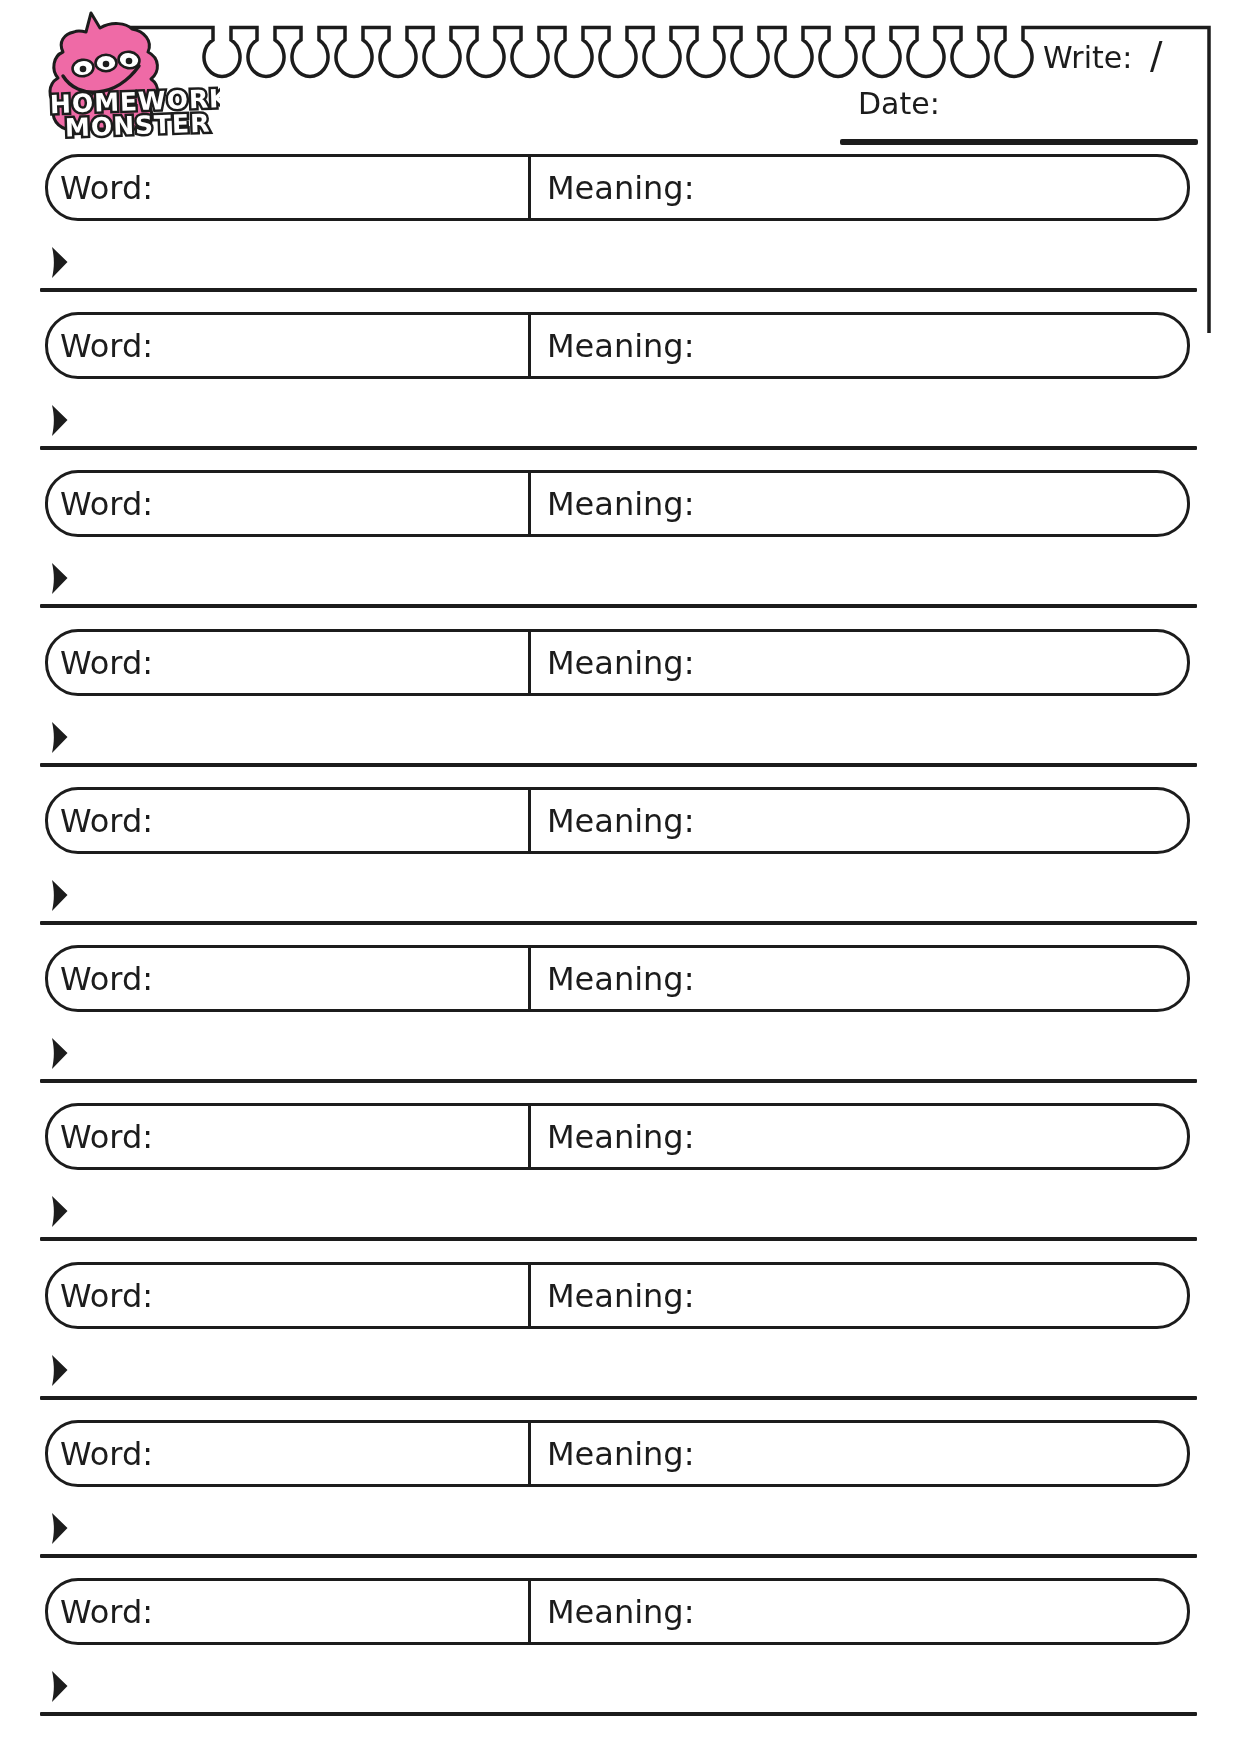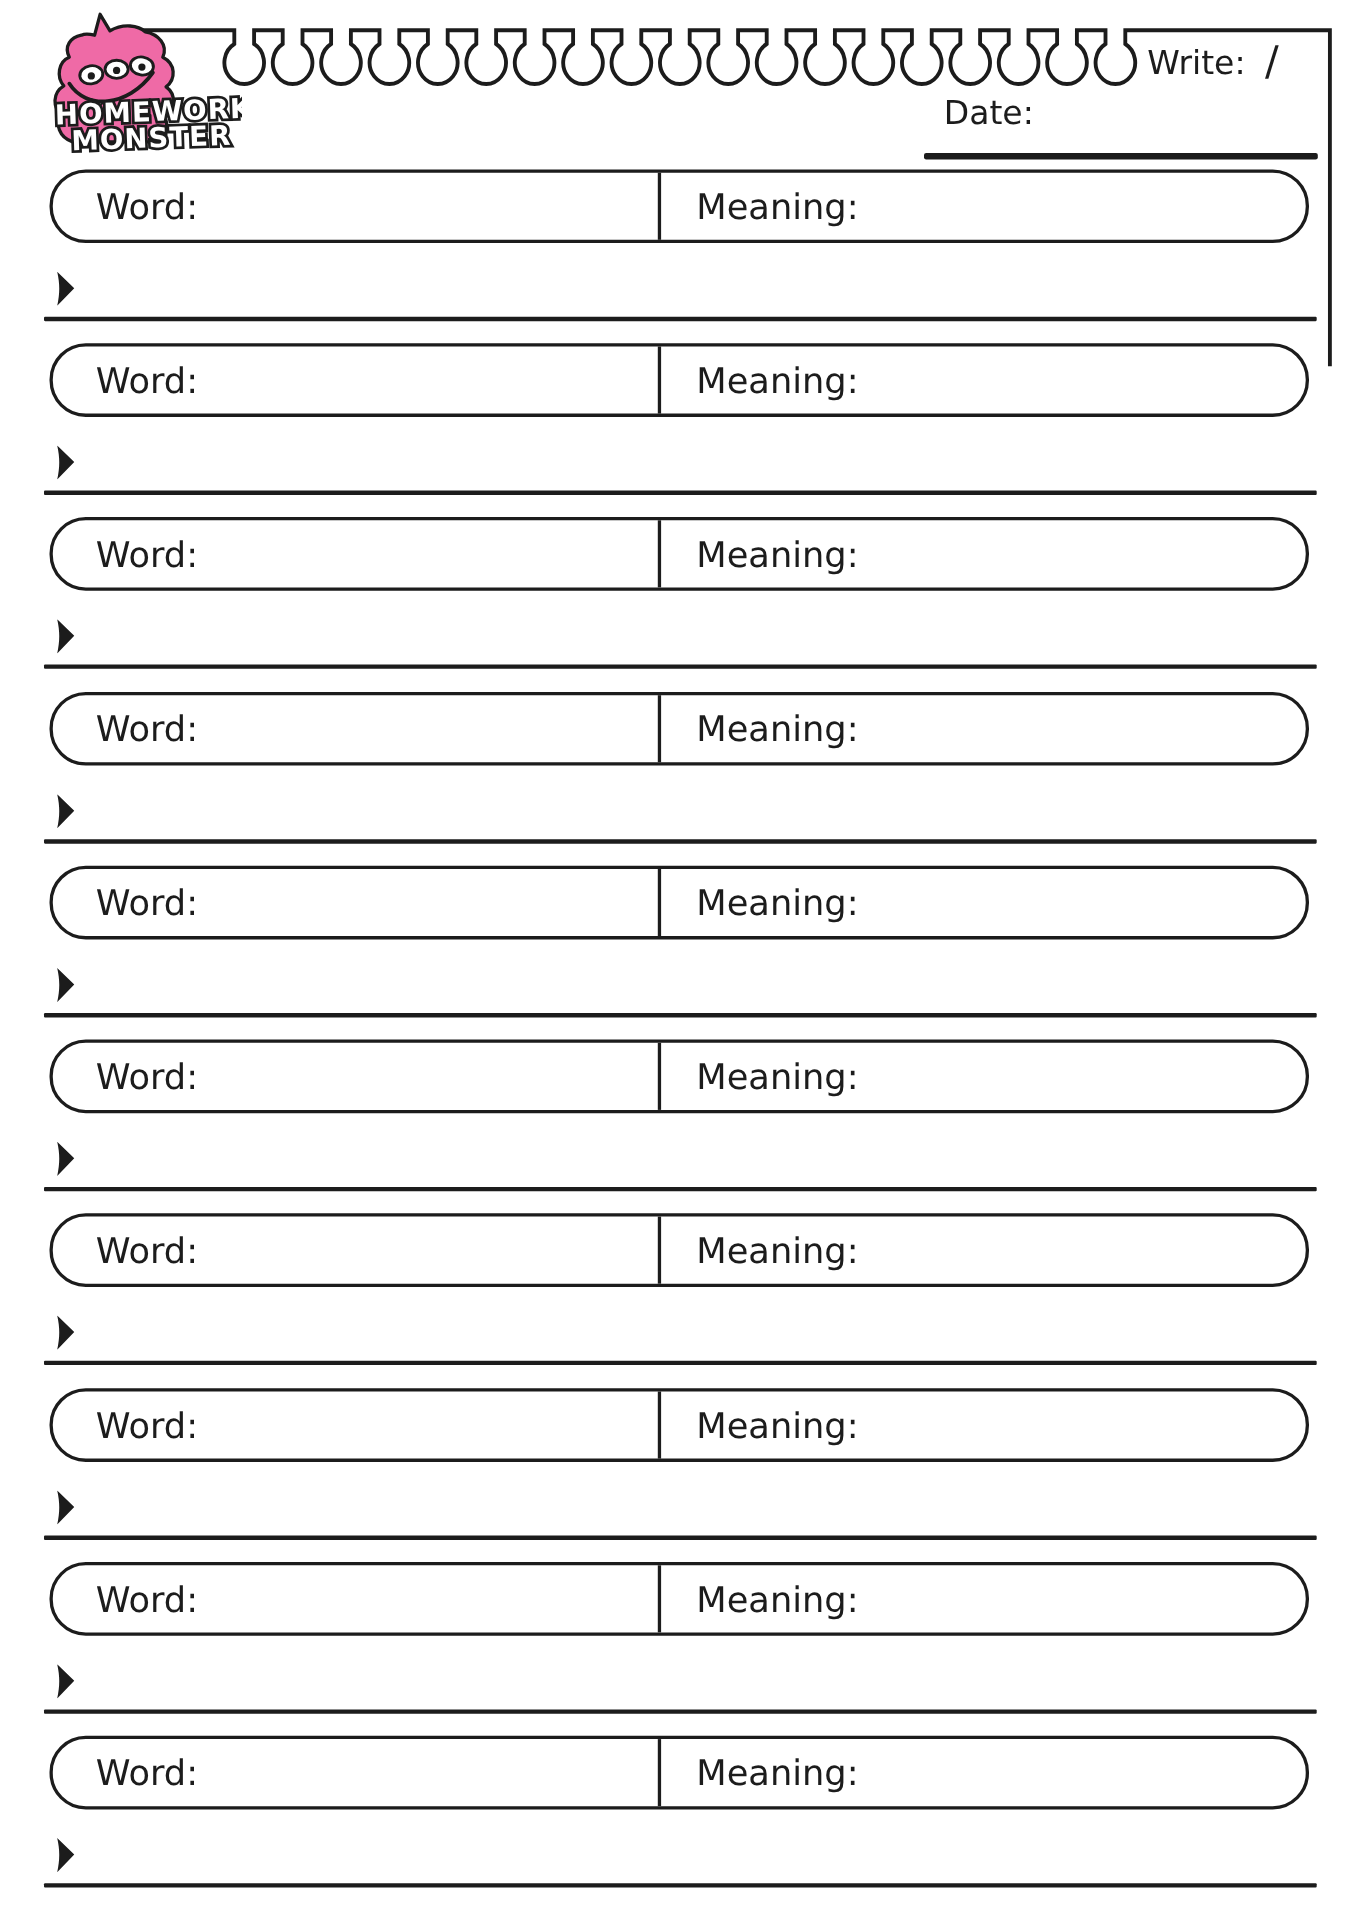--- a/index.html
+++ b/index.html
@@ -44,22 +44,22 @@
   .row{position:absolute;left:0;width:1240px;height:158px;}
   .wm-box{
     position:absolute;left:45px;top:0;
     width:1145px;height:67px;
     border:3px solid #1c1c1c;border-radius:33px;
     box-sizing:border-box;
     display:flex;align-items:stretch;
     background:#fff;
   }
   .cell{display:flex;align-items:center;}
-  .word-cell{width:550px;padding-left:39px;box-sizing:border-box;}
-  .meaning-cell{flex:1;padding-left:32px;}
+  .word-cell{width:480px;padding-left:12px;box-sizing:border-box;}
+  .meaning-cell{flex:1;padding-left:16px;}
   .divider{width:3px;background:#1c1c1c;}
   .lbl{font-size:32px;white-space:nowrap;}
   .fill-area{flex:1;height:100%;}
   .tri{position:absolute;left:51px;top:93px;}
   .sentence-line{
     position:absolute;left:40px;top:134px;
     width:1157px;height:4px;background:#1c1c1c;border-radius:1px;
   }
 </style>
 </head>

